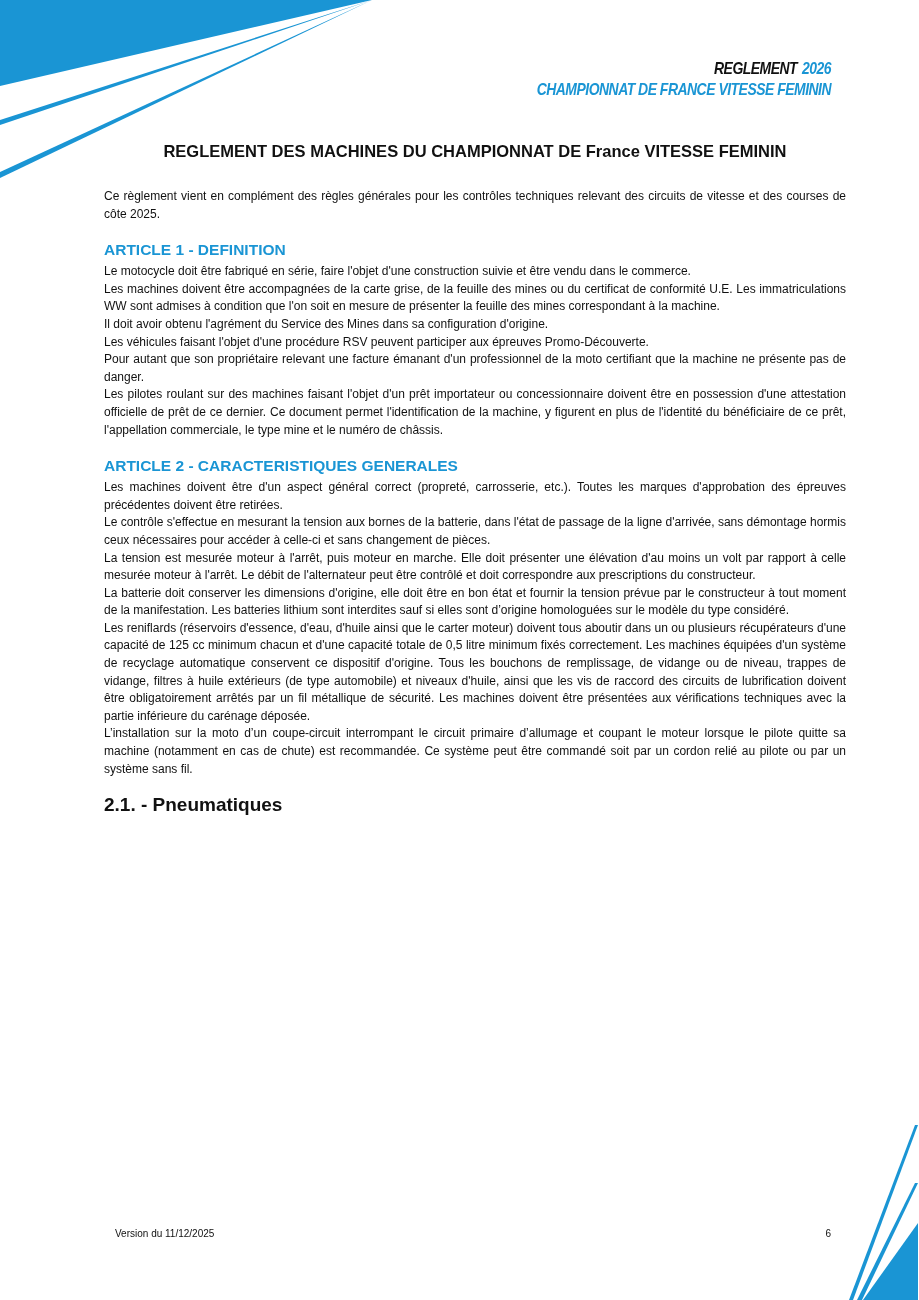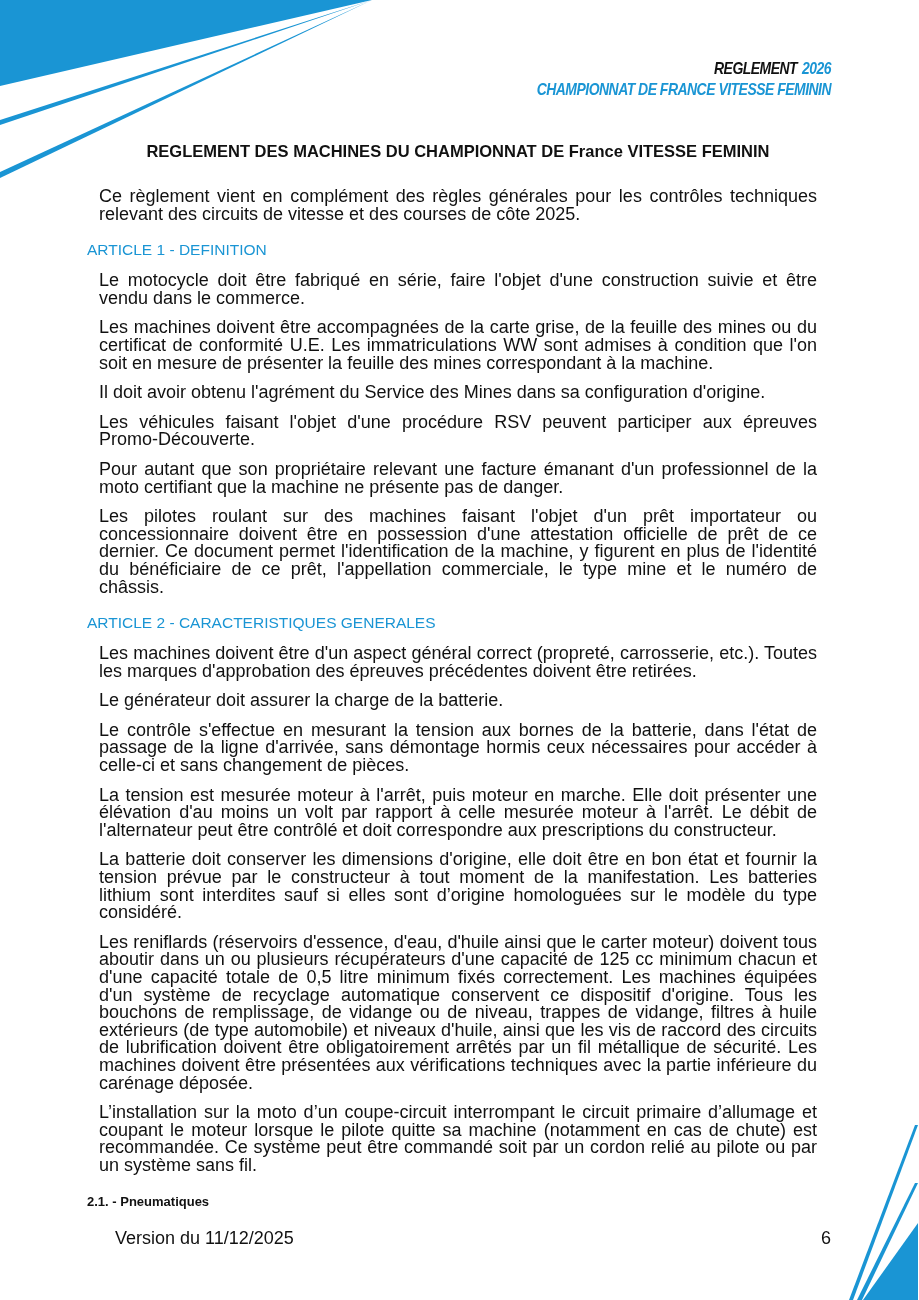--- a/index.html
+++ b/index.html
@@ -7,29 +7,29 @@
            font-family: "Liberation Sans", sans-serif; color: #111; }
     .deco { position: absolute; }
     .deco-tl { left: 0; top: 0; }
     .deco-br { right: 0; bottom: 0; }
     .brand { position: absolute; right: 88px; top: 58px; text-align: right;
              font-family: "Liberation Sans", sans-serif; font-weight: bold; font-style: italic;
              letter-spacing: -0.6px; transform: scaleX(0.82); transform-origin: right top; }
     .brand .l1 { font-size: 17px; line-height: 21px; color: #111; }
     .brand .l1 .year { color: #1a95d4; margin-left: 6px; }
     .brand .l2 { font-size: 17px; line-height: 22px; color: #1a95d4; }
-    .content { position: absolute; left: 87px; top: 140px; width: 742px; }
+    .content { position: absolute; left: 104px; top: 140px; width: 742px; }
     h1.doc-title { font-size: 16.5px; font-weight: bold; text-align: center; margin: 0 0 26px 0;
                    line-height: 22px; color: #111; }
-    p { margin: 12px; font-size: 18px; line-height: 17.6px; text-align: justify; }
+    p { margin: 0; font-size: 12px; line-height: 17.6px; text-align: justify; }
     .intro { margin-bottom: 17px; }
-    h2.article { color: #1a95d4; font-size: 15.5px; font-weight: normal; margin: 0 0 3px 0; line-height: 20px; }
+    h2.article { color: #1a95d4; font-size: 15.5px; font-weight: bold; margin: 0 0 3px 0; line-height: 20px; }
     .section { margin-bottom: 17px; }
-    h3.sub { font-size: 13px; font-weight: bold; margin: 6px 0 4px 0; line-height: 20px; }
-    .footer { position: absolute; top: 1228px; left: 115px; width: 716px; font-size: 18px; }
+    h3.sub { font-size: 19px; font-weight: bold; margin: 6px 0 4px 0; line-height: 20px; }
+    .footer { position: absolute; top: 1228px; left: 115px; width: 716px; font-size: 10px; }
     .footer .page { position: absolute; right: 0; top: 0; }
   </style>
 </head>
 <body>
 
 <svg class="deco deco-tl" width="380" height="185" viewBox="0 0 380 185">
   <polygon points="0,0 372,0 0,86" fill="#1a95d4"></polygon>
   <polygon points="0,120 372,0 0,125" fill="#1a95d4"></polygon>
   <polygon points="0,172 372,0 0,178" fill="#1a95d4"></polygon>
 </svg>
@@ -57,21 +57,20 @@
     <p>Les machines doivent être accompagnées de la carte grise, de la feuille des mines ou du certificat de conformité U.E. Les immatriculations WW sont admises à condition que l'on soit en mesure de présenter la feuille des mines correspondant à la machine.</p>
     <p>Il doit avoir obtenu l'agrément du Service des Mines dans sa configuration d'origine.</p>
     <p>Les véhicules faisant l'objet d'une procédure RSV peuvent participer aux épreuves Promo-Découverte.</p>
     <p>Pour autant que son propriétaire relevant une facture émanant d'un professionnel de la moto certifiant que la machine ne présente pas de danger.</p>
     <p>Les pilotes roulant sur des machines faisant l'objet d'un prêt importateur ou concessionnaire doivent être en possession d'une attestation officielle de prêt de ce dernier. Ce document permet l'identification de la machine, y figurent en plus de l'identité du bénéficiaire de ce prêt, l'appellation commerciale, le type mine et le numéro de châssis.</p>
   </div>
 
   <div class="section">
     <h2 class="article">ARTICLE 2 - CARACTERISTIQUES GENERALES</h2>
     <p>Les machines doivent être d'un aspect général correct (propreté, carrosserie, etc.). Toutes les marques d'approbation des épreuves précédentes doivent être retirées.</p>
-    <p>Le générateur doit assurer la charge de la batterie.</p>
     <p>Le contrôle s'effectue en mesurant la tension aux bornes de la batterie, dans l'état de passage de la ligne d'arrivée, sans démontage hormis ceux nécessaires pour accéder à celle-ci et sans changement de pièces.</p>
     <p>La tension est mesurée moteur à l'arrêt, puis moteur en marche. Elle doit présenter une élévation d'au moins un volt par rapport à celle mesurée moteur à l'arrêt. Le débit de l'alternateur peut être contrôlé et doit correspondre aux prescriptions du constructeur.</p>
     <p>La batterie doit conserver les dimensions d'origine, elle doit être en bon état et fournir la tension prévue par le constructeur à tout moment de la manifestation. Les batteries lithium sont interdites sauf si elles sont d’origine homologuées sur le modèle du type considéré.</p>
     <p>Les reniflards (réservoirs d'essence, d'eau, d'huile ainsi que le carter moteur) doivent tous aboutir dans un ou plusieurs récupérateurs d'une capacité de 125 cc minimum chacun et d'une capacité totale de 0,5 litre minimum fixés correctement. Les machines équipées d'un système de recyclage automatique conservent ce dispositif d'origine. Tous les bouchons de remplissage, de vidange ou de niveau, trappes de vidange, filtres à huile extérieurs (de type automobile) et niveaux d'huile, ainsi que les vis de raccord des circuits de lubrification doivent être obligatoirement arrêtés par un fil métallique de sécurité. Les machines doivent être présentées aux vérifications techniques avec la partie inférieure du carénage déposée.</p>
     <p>L’installation sur la moto d’un coupe-circuit interrompant le circuit primaire d’allumage et coupant le moteur lorsque le pilote quitte sa machine (notamment en cas de chute) est recommandée. Ce système peut être commandé soit par un cordon relié au pilote ou par un système sans fil.</p>
   </div>
 
   <div>
     <h3 class="sub">2.1. - Pneumatiques</h3>
   </div>

